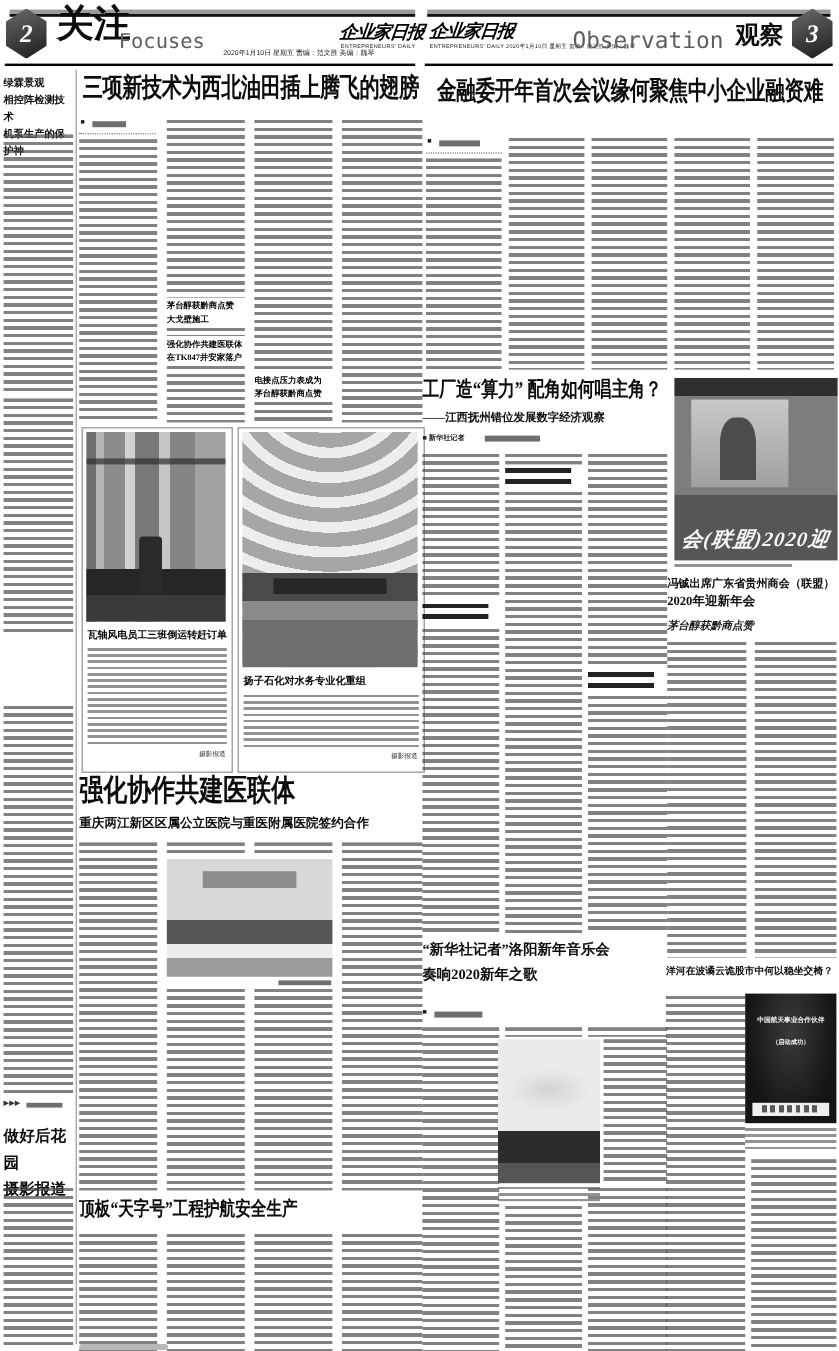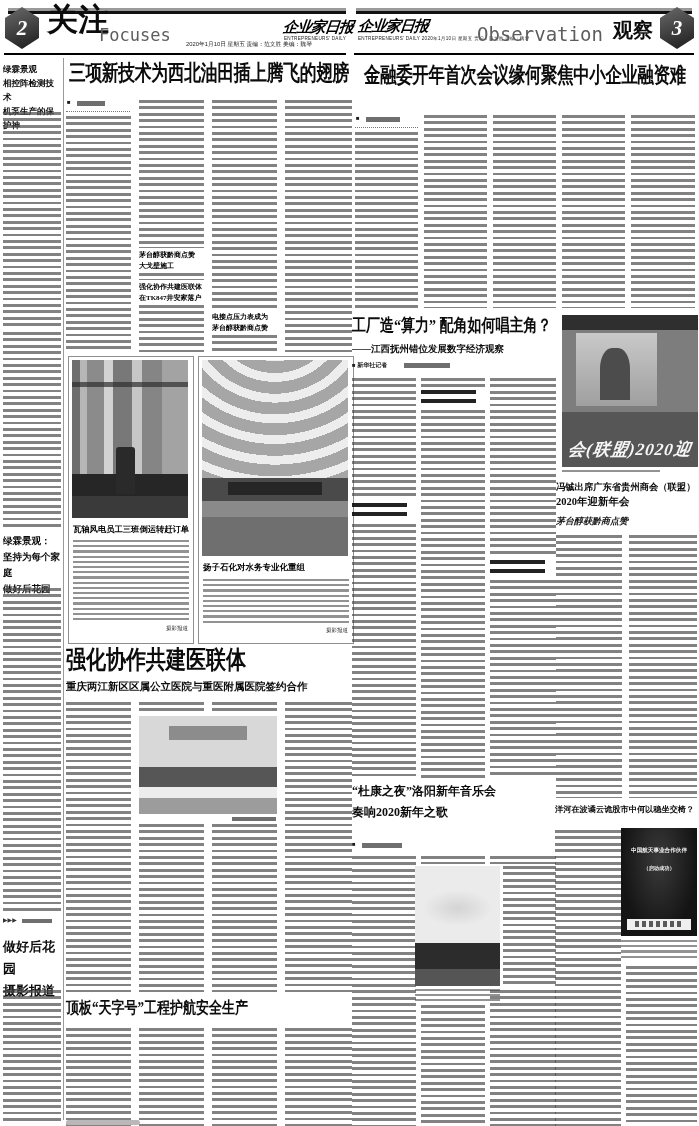--- a/index.html
+++ b/index.html
@@ -79,25 +79,20 @@
   <div class="vrule" style="left:63px;top:58px;height:1062px;"></div>
 
   <div class="h" style="left:3px;top:62px;width:59px;font-size:8.5px;line-height:14px;">
     <div>绿霖景观</div>
     <div>相控阵检测技术</div>
     <div>机泵生产的保护神</div>
   </div>
   <div class="gk" style="left:3px;top:112px;width:58px;height:214px;"></div>
   <div class="gk" style="left:3px;top:332px;width:58px;height:196px;"></div>
 
-  <div class="h" style="left:3px;top:533px;width:60px;font-size:9.5px;line-height:16px;">
-    <div>绿霖景观：</div>
-    <div>坚持为每个家庭</div>
-    <div>做好后花园</div>
-  </div>
   <div class="gk" style="left:3px;top:588px;width:58px;height:324px;"></div>
 
   <div class="abs" style="left:3px;top:916px;font-size:6px;color:#333;">▶▶▶</div>
   <div class="bar" style="left:22px;top:919px;width:30px;height:4px;"></div>
 
   <div class="h" style="left:3px;top:936px;width:60px;font-size:13px;line-height:22px;">
     <div>做好后花园</div>
     <div>摄影报道</div>
   </div>
   <div class="gk" style="left:3px;top:990px;width:58px;height:132px;"></div>
@@ -202,21 +197,21 @@
     <div class="stage-txt">会(联盟)2020迎</div>
   </div>
   <div class="gk cap" style="left:213px;top:470px;width:98px;height:5px;"></div>
 
   <div class="h" style="left:207px;top:482px;font-size:9.3px;white-space:nowrap;">冯铖出席广东省贵州商会（联盟）</div>
   <div class="h" style="left:207px;top:496px;font-size:10.5px;white-space:nowrap;">2020年迎新年会</div>
   <div class="abs" style="left:207px;top:515px;font-size:9px;font-weight:600;white-space:nowrap;font-style:italic;">茅台醇获黔商点赞</div>
   <div class="gk" style="left:207px;top:535px;width:66px;height:263px;"></div>
   <div class="gk" style="left:280px;top:535px;width:68px;height:263px;"></div>
 
-  <div class="h" style="left:3px;top:785px;font-size:12px;white-space:nowrap;">“杜康之夜”洛阳新年音乐会</div>
+  <div class="h" style="left:3px;top:785px;font-size:12px;white-space:nowrap;">“新华社记者”洛阳新年音乐会</div>
   <div class="h" style="left:3px;top:806px;font-size:12px;white-space:nowrap;">奏响2020新年之歌</div>
   <div class="abs" style="left:3px;top:841px;font-size:6px;">■</div>
   <div class="bar" style="left:13px;top:843px;width:40px;height:4.5px;"></div>
   <div class="gk" style="left:3px;top:856px;width:64px;height:270px;"></div>
   <div class="gk" style="left:72px;top:856px;width:64px;height:8px;"></div>
   <div class="gk" style="left:141px;top:856px;width:66px;height:8px;"></div>
   <div class="ph ph-concert" style="left:66px;top:866px;width:85px;height:120px;"></div>
   <div class="gk cap" style="left:66px;top:989px;width:85px;height:12px;"></div>
   <div class="gk" style="left:72px;top:1005px;width:64px;height:121px;"></div>
   <div class="gk" style="left:154px;top:866px;width:53px;height:120px;"></div>

